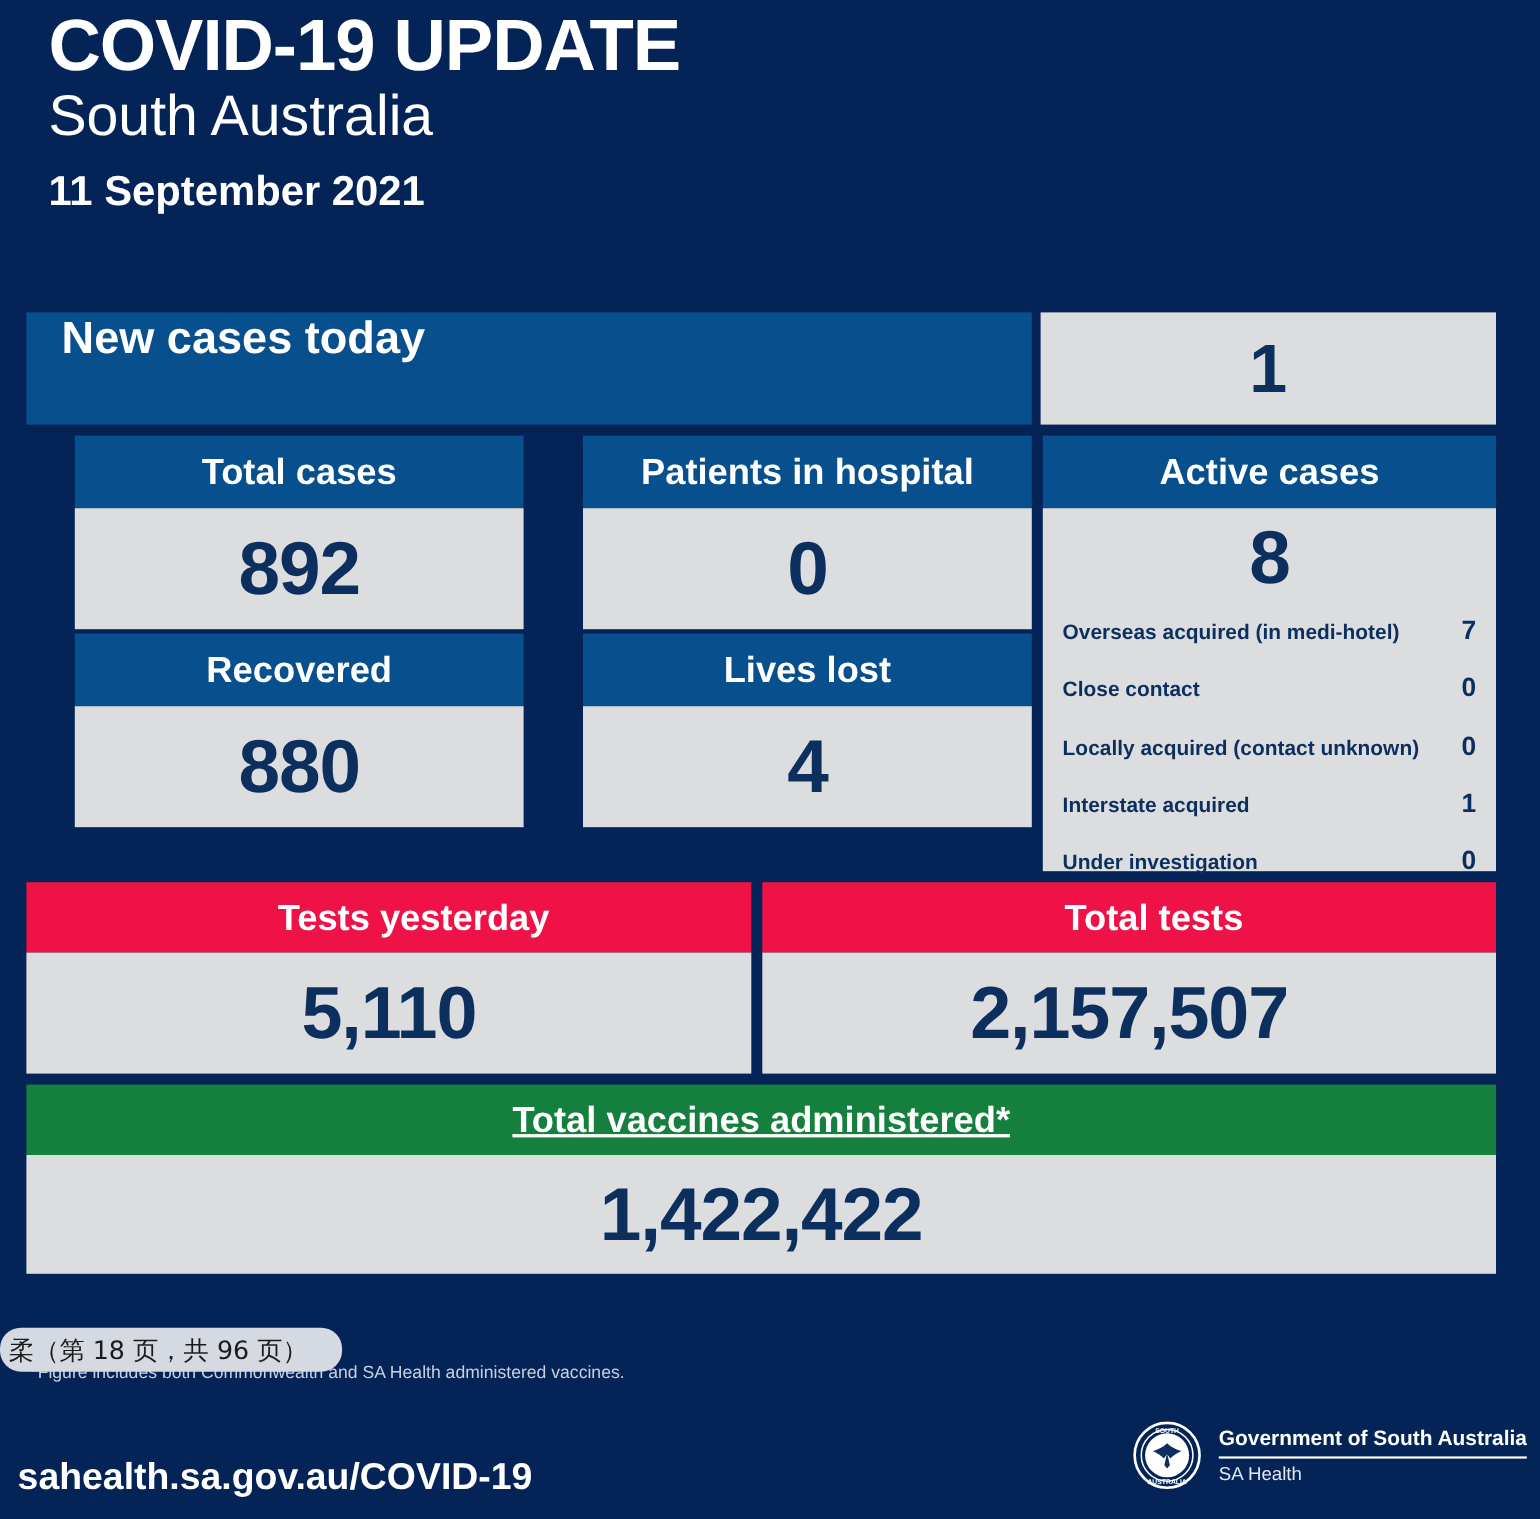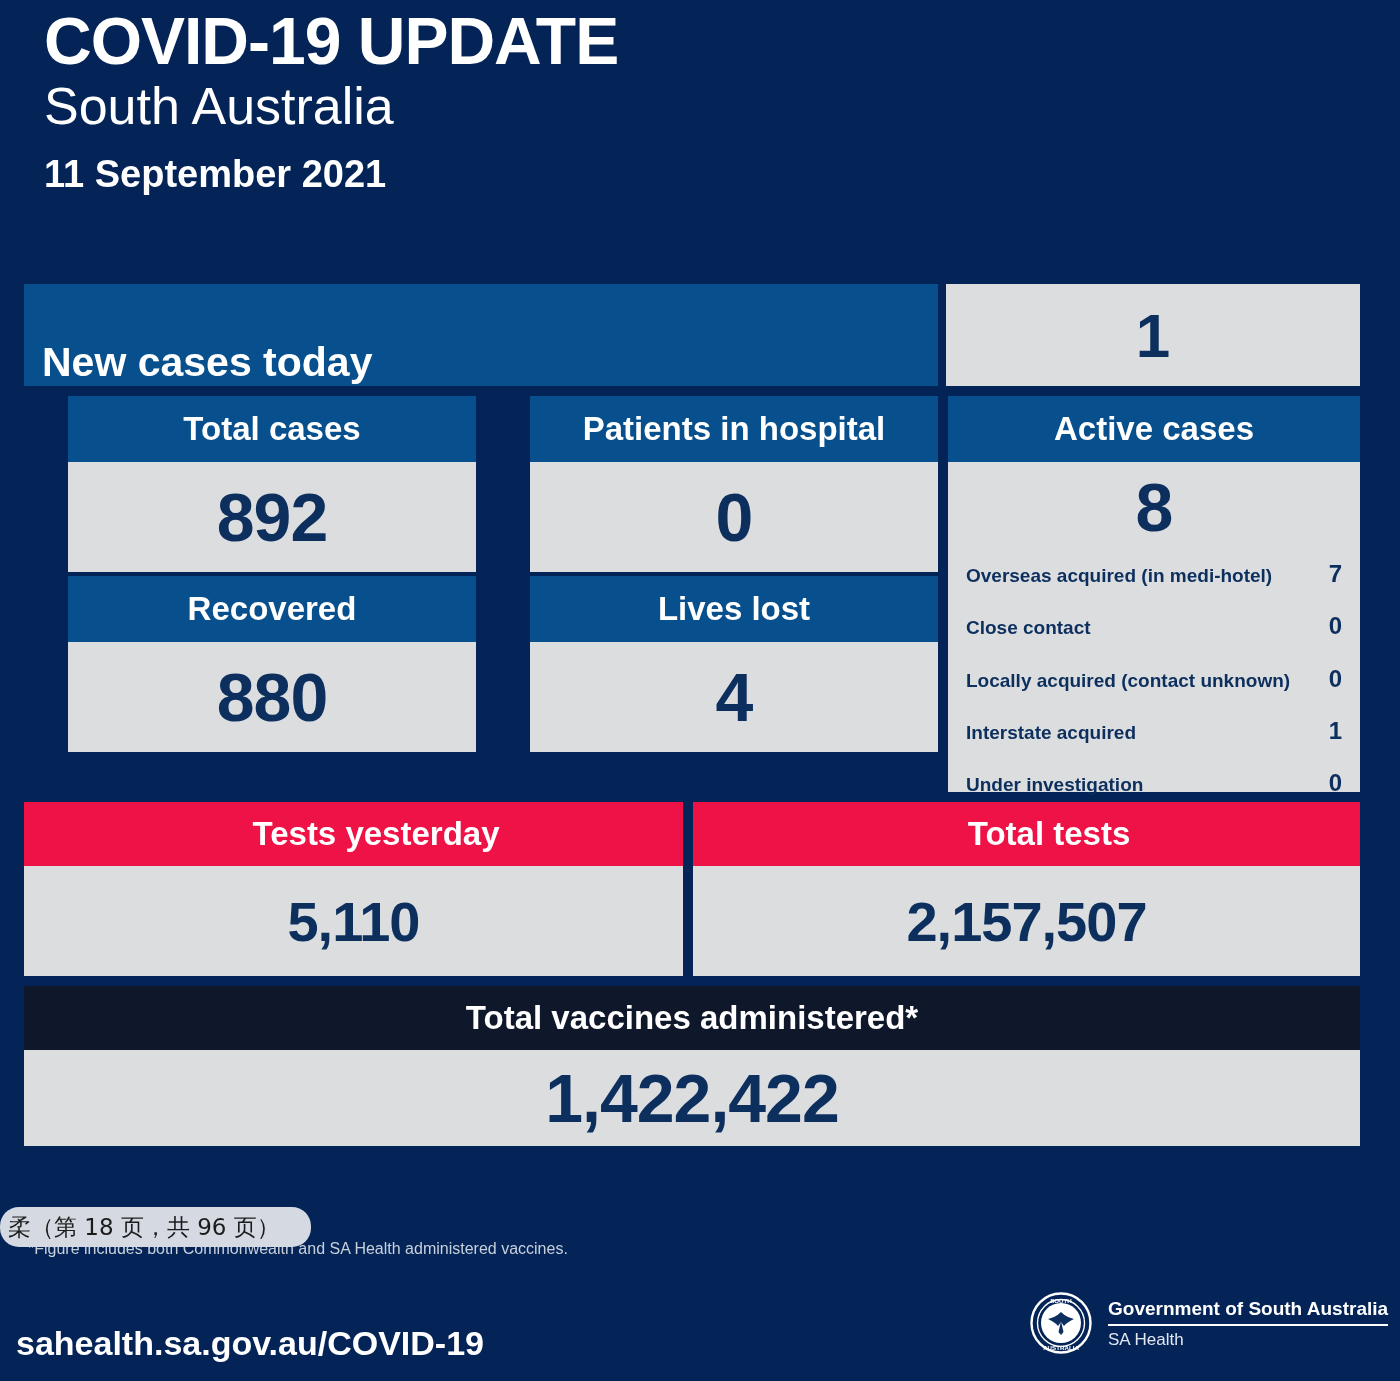--- a/index.html
+++ b/index.html
@@ -62,21 +62,21 @@
   .card-head {
     background: #07508D;
     color: #ffffff;
     font-weight: bold;
     display: flex;
     align-items: center;
     justify-content: center;
     text-align: center;
   }
   .card-head.red  { background: #EE1246; padding-left: 45px; }
-  .card-head.teal { background: #0f172a; }
+  .card-head.teal { background: #15803d; text-decoration: underline; }
 
   .card-body {
     background: #DCDDDF;
     color: #0C2F5E;
     display: flex;
     align-items: center;
     justify-content: center;
     font-weight: bold;
     letter-spacing: -1px;
   }
@@ -84,22 +84,22 @@
   
   .row-new {
     display: flex;
     height: 102px;
     margin-bottom: 10px;
   }
   .row-new .nc-label {
     flex: 0 0 914px;
     background: #07508D;
     display: flex;
-    align-items: flex-end;
-    padding-left: 18px;
+    align-items: flex-start;
+    padding-left: 32px;
   }
   .row-new .nc-label span {
     font-size: 41px;
     font-weight: bold;
     color: #ffffff;
   }
   .row-new .nc-value {
     flex: 1;
     margin-left: 8px;
     background: #DCDDDF;
@@ -178,25 +178,25 @@
 
   
   .row-tests {
     display: flex;
     gap: 10px;
     margin-bottom: 10px;
   }
   .row-tests .t-left  { flex: 0 0 659px; }
   .row-tests .t-right { flex: 1; }
   .row-tests .card-head { height: 64px; font-size: 33px; }
-  .row-tests .card-body { height: 110px; font-size: 56px; }
+  .row-tests .card-body { height: 110px; font-size: 67px; }
 
   
   .row-vax .card-head { height: 64px; font-size: 33px; }
-  .row-vax .card-body { height: 96px; font-size: 68px; }
+  .row-vax .card-body { height: 108px; font-size: 68px; }
 
   
   .footnote {
     position: absolute;
     left: 28px;
     top: 1240px;
     font-size: 16px;
     color: #C8D0DC;
     white-space: nowrap;
   }

